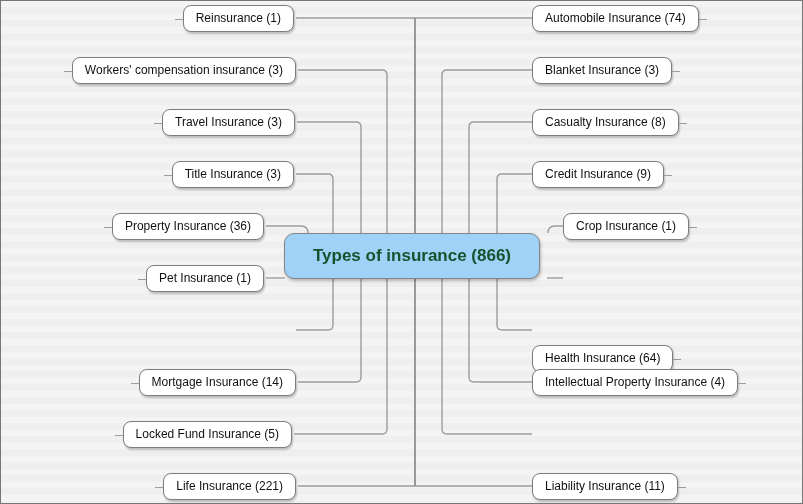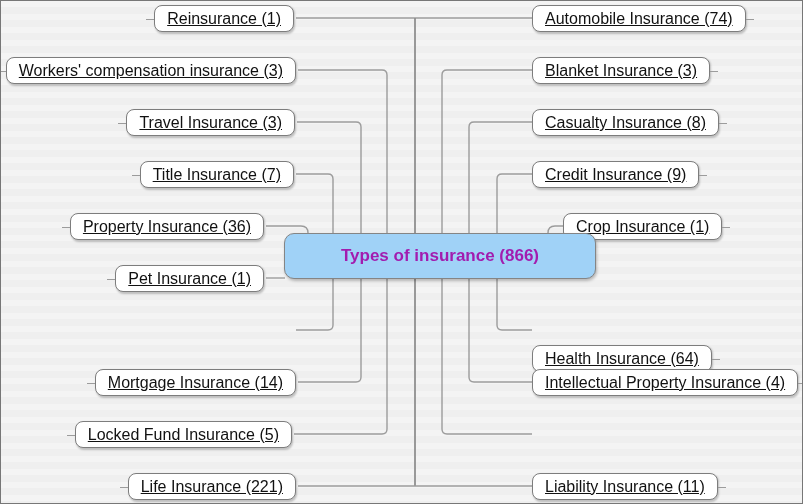--- a/index.html
+++ b/index.html
@@ -29,53 +29,52 @@
   .node {
     position: absolute;
     z-index: 2;
     height: 27px;
     padding: 0 12px;
     white-space: nowrap;
     background: #ffffff;
     border: 1px solid #7d7d7d;
     border-radius: 8px;
     box-shadow: 1px 1.5px 2px rgba(0,0,0,0.22);
-    font-size: 16px;
+    font-size: 12px;
     line-height: 25px;
     color: #111;
     text-align: center;
-    text-decoration: underline;
   }
   
   .node.lft::before, .node.rgt::after {
     content: "";
     position: absolute;
     top: 50%;
     width: 8px;
     height: 1.4px;
     background: #9c9c9c;
   }
   .node.lft::before { left: -9px; }
   .node.rgt::after  { right: -9px; }
 
   .center-node {
     position: absolute;
     z-index: 3;
     left: 283px; top: 232px;
-    width: 312px; height: 46px;
+    width: 256px; height: 46px;
     background: #a0d2f7;
     border: 1px solid #858585;
     border-radius: 10px;
     box-shadow: 1px 2px 3px rgba(0,0,0,0.25);
     display: flex;
     align-items: center;
     justify-content: center;
     font-size: 17px;
     font-weight: bold;
-    color: #a21caf;
+    color: #14532d;
     white-space: nowrap;
   }
 </style>
 </head>
 <body>
 
 <div class="canvas">
 
   <svg class="wires" viewBox="0 0 803 504">
     <g fill="none" stroke="#9c9c9c" stroke-width="1.4">
@@ -95,21 +94,21 @@
       <path d="M 265 225 H 300 Q 307 225 307 232"></path>
       <path d="M 265 277 H 284"></path>
       <path d="M 562 225 H 554 Q 547 225 547 232"></path>
       <path d="M 562 277 H 546"></path>
     </g>
   </svg>
 
   <div class="node lft" style="right:508px; top:4px;">Reinsurance (1)</div>
   <div class="node lft" style="right:506px; top:56px;">Workers' compensation insurance (3)</div>
   <div class="node lft" style="right:507px; top:108px;">Travel Insurance (3)</div>
-  <div class="node lft" style="right:508px; top:160px;">Title Insurance (7)</div>
+  <div class="node lft" style="right:508px; top:160px;">Title Insurance (3)</div>
   <div class="node lft" style="right:538px; top:212px;">Property Insurance (36)</div>
   <div class="node lft" style="right:538px; top:264px;">Pet Insurance (1)</div>
   <div class="node lft" style="right:506px; top:368px;">Mortgage Insurance (14)</div>
   <div class="node lft" style="right:510px; top:420px;">Locked Fund Insurance (5)</div>
   <div class="node lft" style="right:506px; top:472px;">Life Insurance (221)</div>
 
   <div class="node rgt" style="left:531px; top:4px;">Automobile Insurance (74)</div>
   <div class="node rgt" style="left:531px; top:56px;">Blanket Insurance (3)</div>
   <div class="node rgt" style="left:531px; top:108px;">Casualty Insurance (8)</div>
   <div class="node rgt" style="left:531px; top:160px;">Credit Insurance (9)</div>

